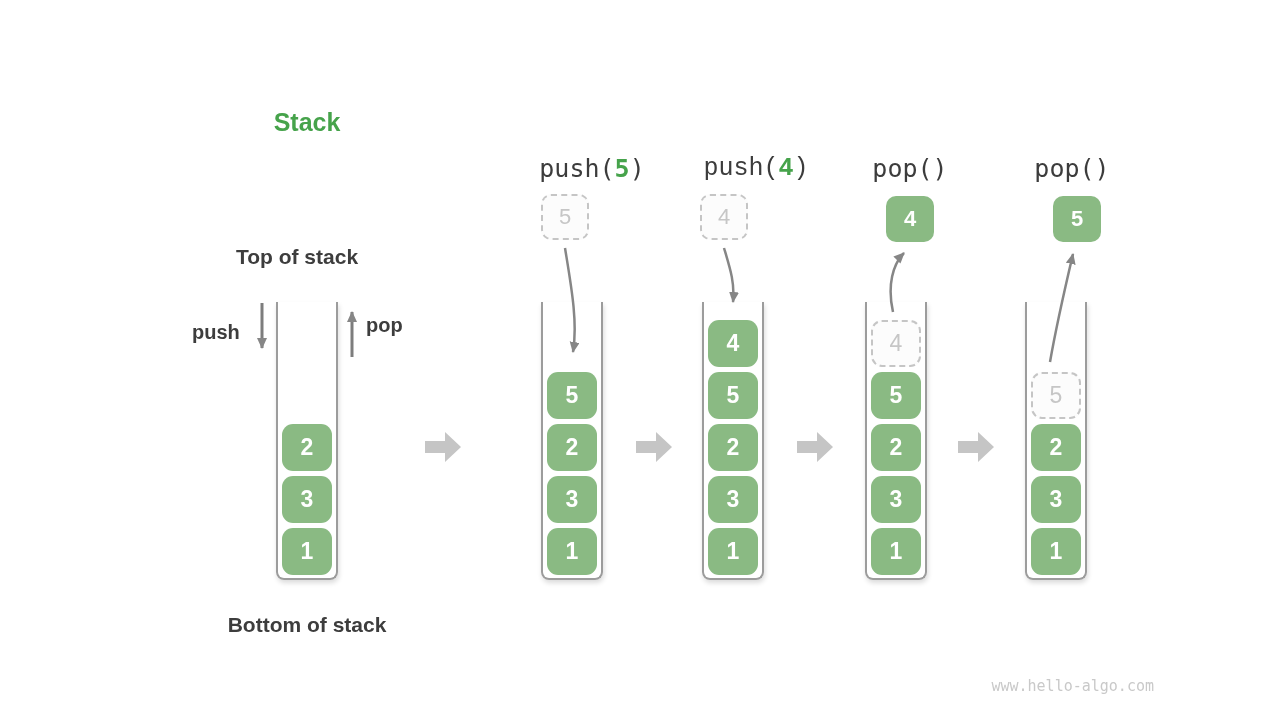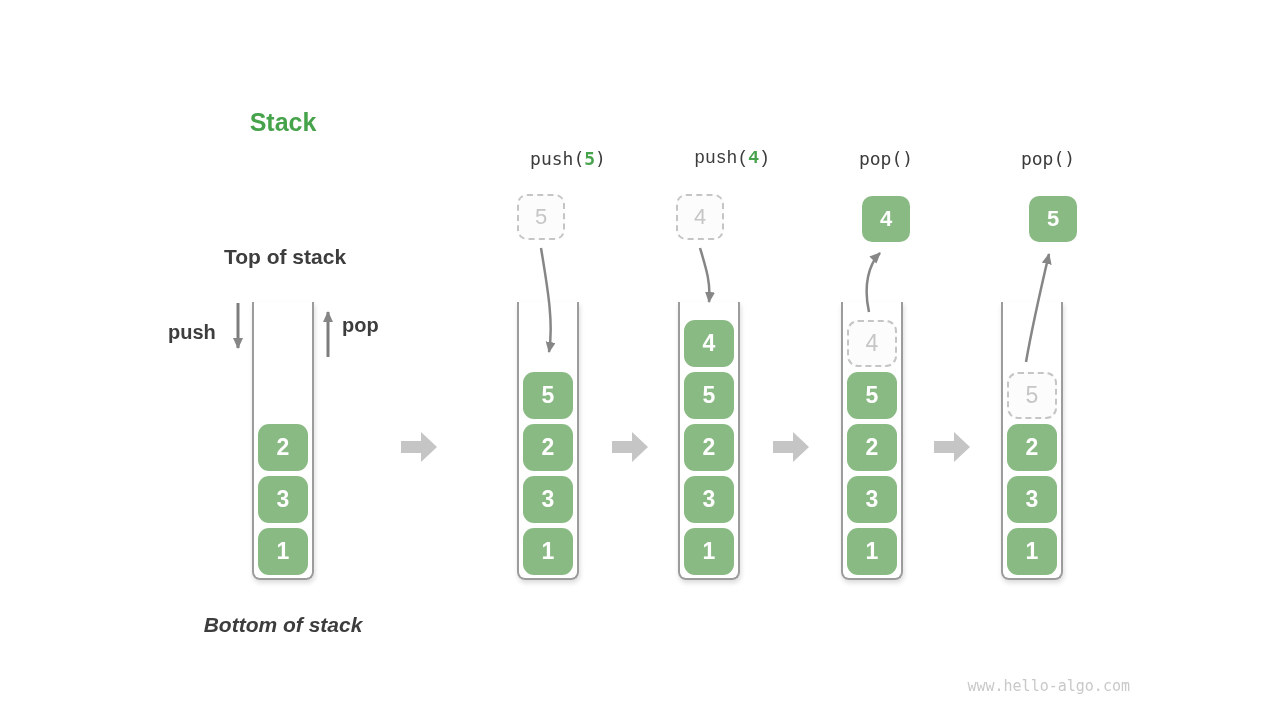--- a/index.html
+++ b/index.html
@@ -1,35 +1,35 @@
 <!DOCTYPE html>
 <html><head>
 <meta charset="utf-8">
 <style>
   html,body { margin:0; padding:0; background:#ffffff; }
   #canvas {
     position:relative; width:1170px; height:720px; background:#ffffff;
-    overflow:hidden; font-family:"Liberation Sans", sans-serif;
+    overflow:hidden; font-family:"Liberation Sans", sans-serif;margin-left:24px;
   }
 
   .diagram-title {
     position:absolute; top:108px; left:283px; transform:translateX(-50%);
     font-size:25px; font-weight:bold; color:#46a34b; white-space:nowrap;
   }
   .side-label {
     position:absolute; transform:translateX(-50%);
     font-size:21px; font-weight:bold; color:#3d3d3d; white-space:nowrap;
   }
   .mini-label {
     position:absolute; font-size:20px; font-weight:bold; color:#3d3d3d; white-space:nowrap;
   }
 
   .op-label {
-    position:absolute; top:148px; transform:translateX(-50%);
-    font-family:"DejaVu Sans Mono", monospace; font-size:18px; color:#3c3c3c;
+    position:absolute; top:154px; transform:translateX(-50%);
+    font-family:"DejaVu Sans Mono", monospace; font-size:25px; color:#3c3c3c;
     white-space:nowrap;
   }
   .op-label .arg { color:#46a34b; font-weight:bold; }
 
   .stack-container {
     position:absolute; top:302px; width:62px; height:278px; box-sizing:border-box;
     border-left:2px solid #9c9c9c; border-right:2px solid #9c9c9c; border-bottom:2px solid #9c9c9c;
     border-radius:0 0 8px 8px;
     box-shadow:1px 3px 5px rgba(0,0,0,0.14);
     background:transparent;
@@ -60,22 +60,22 @@
   }
 
   svg.overlay { position:absolute; left:0; top:0; pointer-events:none; }
 </style>
 </head>
 <body>
 
 <div id="canvas">
 
   <div class="diagram-title">Stack</div>
-  <div class="side-label" style="left:285px; top:245px;text-align:right;">Top of stack</div>
-  <div class="side-label" style="left:283px; top:613px;font-style:italic;">Bottom of stack</div>
+  <div class="side-label" style="left:273px; top:245px;text-align:right;">Top of stack</div>
+  <div class="side-label" style="left:283px; top:613px;">Bottom of stack</div>
   <div class="mini-label" style="left:168px; top:321px;">push</div>
   <div class="mini-label" style="left:342px; top:314px;">pop</div>
 
   <div class="op-label" style="left:568px;"><span>push(</span><span class="arg">5</span><span>)</span></div>
   <div class="op-label" style="left:732px;font-family:Liberation Mono, monospace;"><span>push(</span><span class="arg">4</span><span>)</span></div>
   <div class="op-label" style="left:886px;"><span>pop(</span><span class="arg"></span><span>)</span></div>
   <div class="op-label" style="left:1048px;"><span>pop(</span><span class="arg"></span><span>)</span></div>
 
   <div class="float-box dashed" style="left:517px; top:194px;">5</div>
   <div class="float-box dashed" style="left:676px; top:194px;">4</div>

